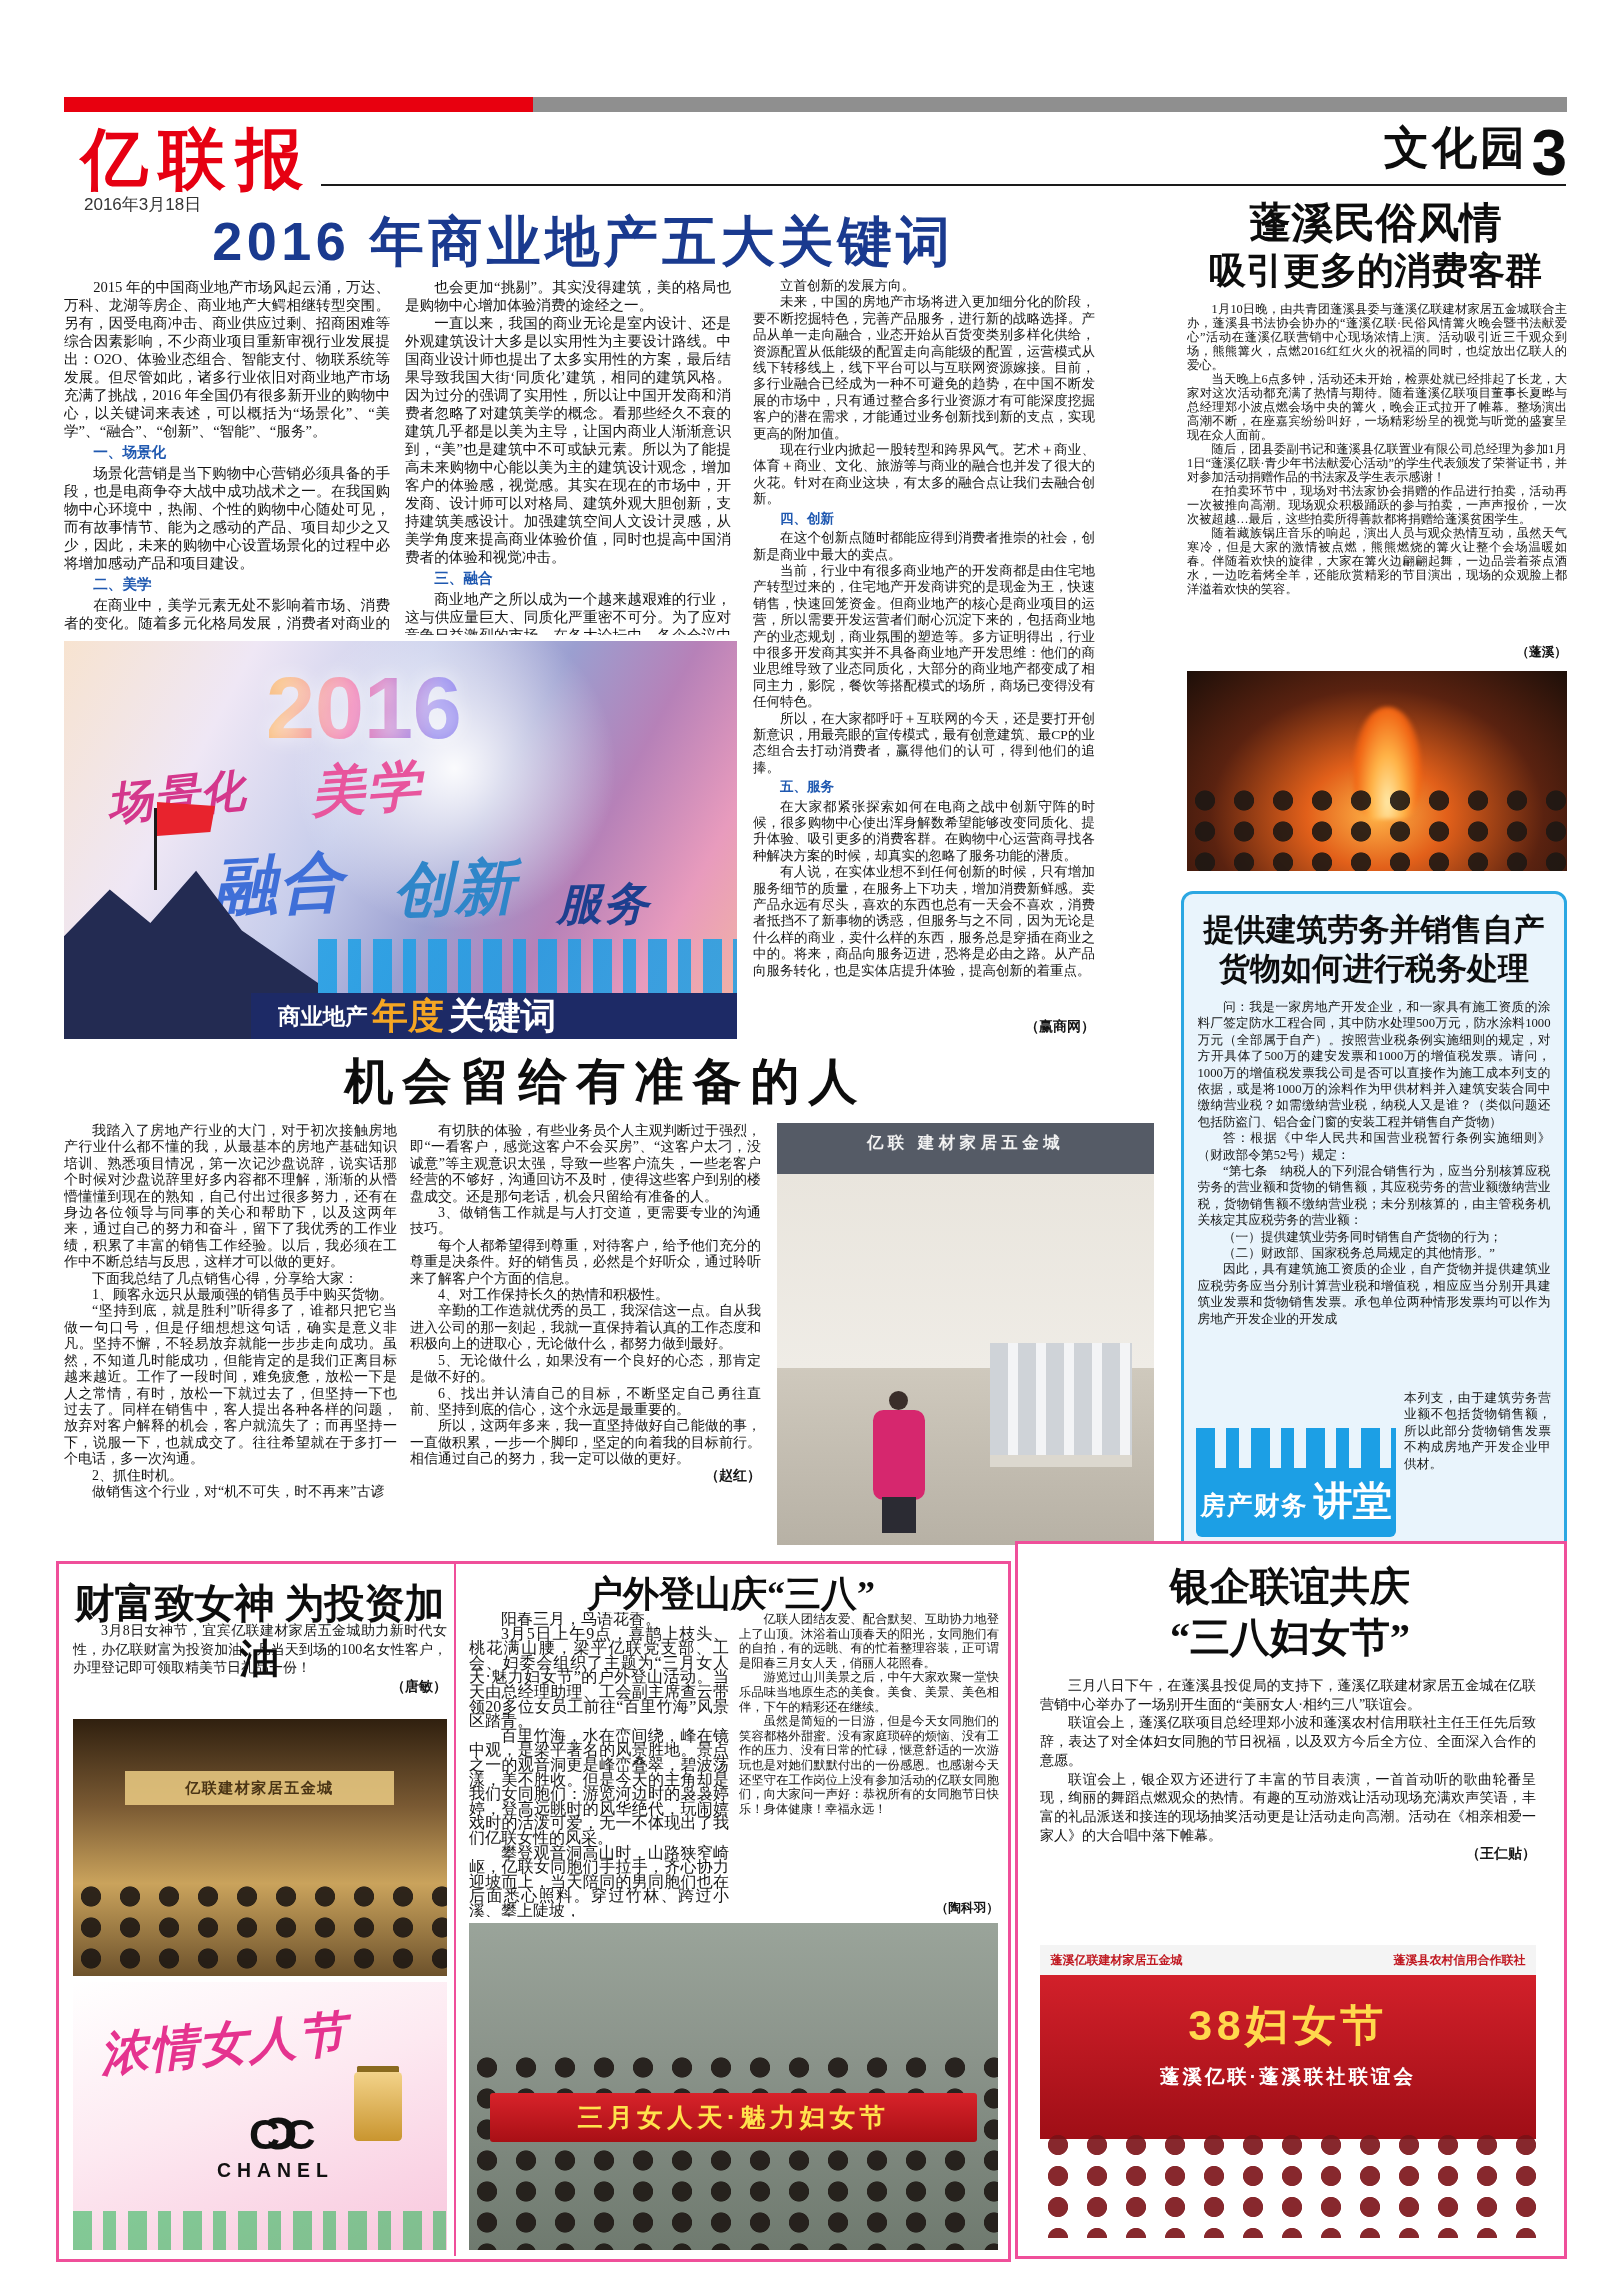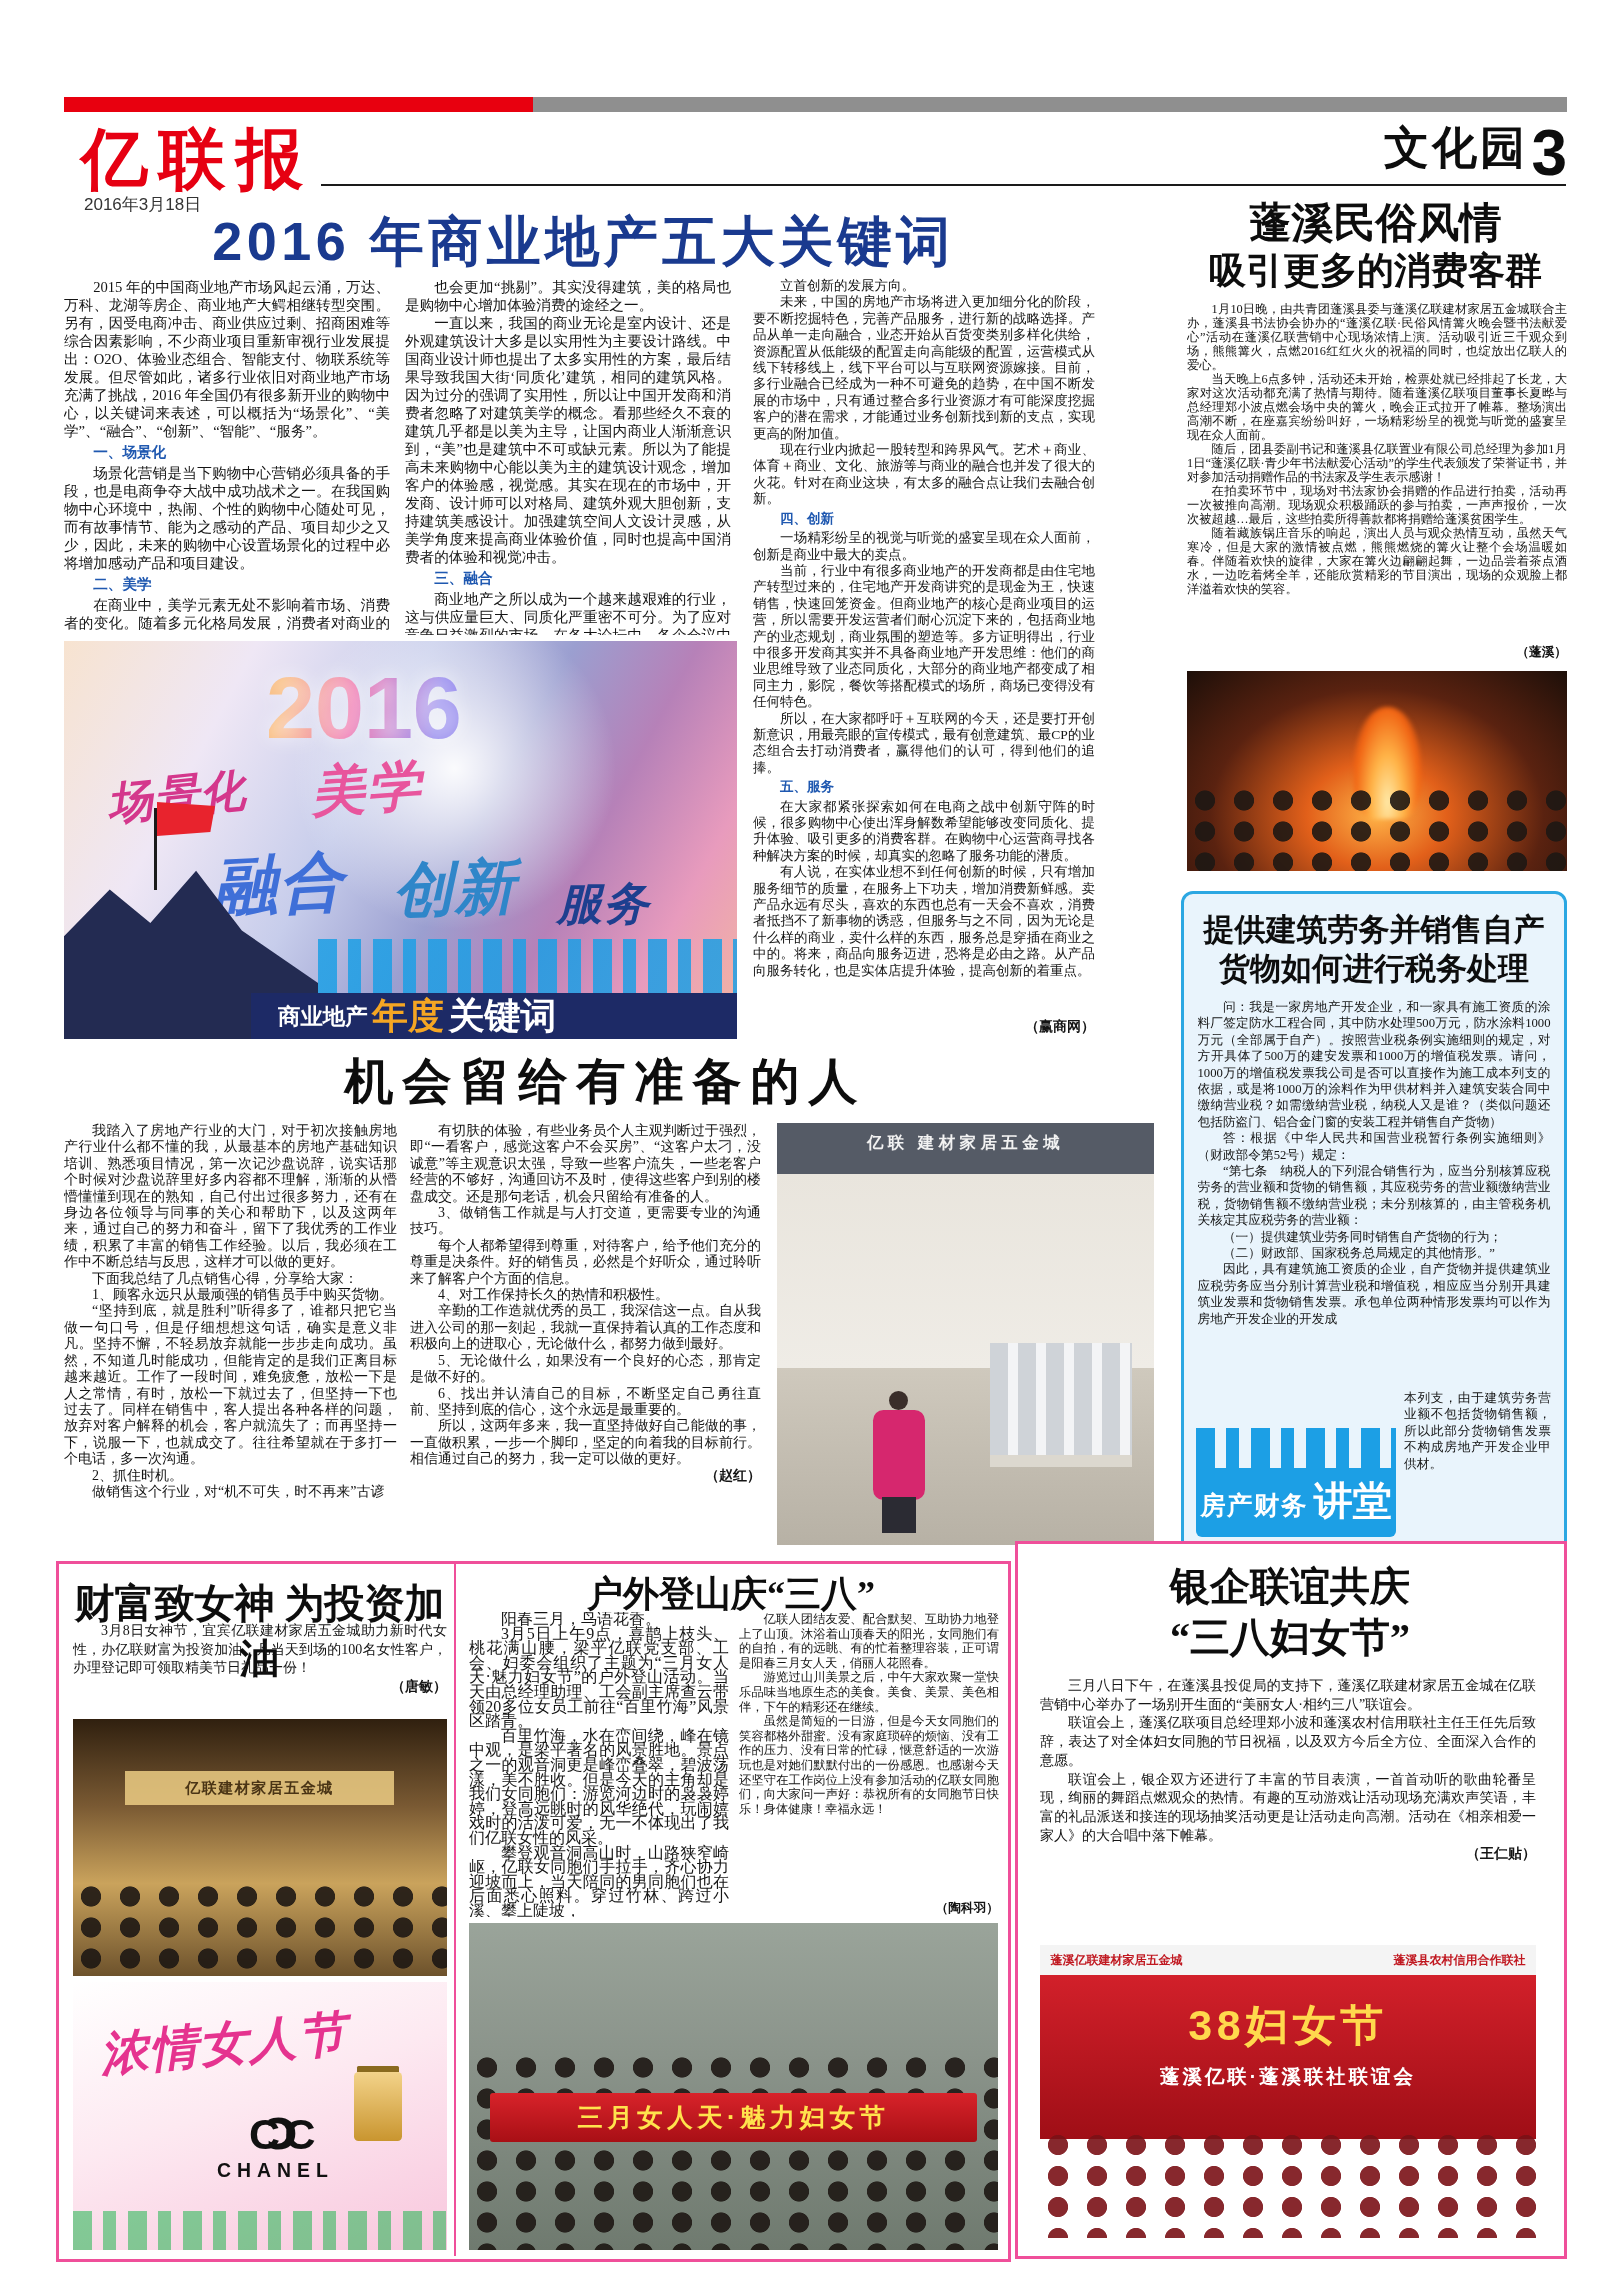--- a/index.html
+++ b/index.html
@@ -72,21 +72,21 @@
       <p class="t-p">也会更加“挑剔”。其实没得建筑，美的格局也是购物中心增加体验消费的途经之一。</p>
       <p class="t-p">一直以来，我国的商业无论是室内设计、还是外观建筑设计大多是以实用性为主要设计路线。中国商业设计师也提出了太多实用性的方案，最后结果导致我国大街‘同质化’建筑，相同的建筑风格。因为过分的强调了实用性，所以让中国开发商和消费者忽略了对建筑美学的概念。看那些经久不衰的建筑几乎都是以美为主导，让国内商业人渐渐意识到，“美”也是建筑中不可或缺元素。所以为了能提高未来购物中心能以美为主的建筑设计观念，增加客户的体验感，视觉感。其实在现在的市场中，开发商、设计师可以对格局、建筑外观大胆创新，支持建筑美感设计。加强建筑空间人文设计灵感，从美学角度来提高商业体验价值，同时也提高中国消费者的体验和视觉冲击。</p>
       <p class="t-h">三、融合</p>
       <p class="t-p">商业地产之所以成为一个越来越艰难的行业，这与供应量巨大、同质化严重密不可分。为了应对竞争日益激烈的市场，在各大论坛中，各个会议中都有人提出把不同产业的价值点与地产进行融合，通过模式转变，建</p>
     </div>
   <div class="abs jbody" style="left:753px;top:278px;width:342px;height:740px;font-size:13.5px;line-height:16.4px;">
       <p class="t-p">立首创新的发展方向。</p>
       <p class="t-p">未来，中国的房地产市场将进入更加细分化的阶段，要不断挖掘特色，完善产品服务，进行新的战略选择。产品从单一走向融合，业态开始从百货变类别多样化供给，资源配置从低能级的配置走向高能级的配置，运营模式从线下转移线上，线下平台可以与互联网资源嫁接。目前，多行业融合已经成为一种不可避免的趋势，在中国不断发展的市场中，只有通过整合多行业资源才有可能深度挖掘客户的潜在需求，才能通过业务创新找到新的支点，实现更高的附加值。</p>
       <p class="t-p">现在行业内掀起一股转型和跨界风气。艺术＋商业、体育＋商业、文化、旅游等与商业的融合也并发了很大的火花。针对在商业这块，有太多的融合点让我们去融合创新。</p>
       <p class="t-h">四、创新</p>
-      <p class="t-p">一场精彩纷呈的视觉与听觉的盛宴呈现在众人面前，创新是商业中最大的卖点。</p>
+      <p class="t-p">在这个创新点随时都能应得到消费者推崇的社会，创新是商业中最大的卖点。</p>
       <p class="t-p">当前，行业中有很多商业地产的开发商都是由住宅地产转型过来的，住宅地产开发商讲究的是现金为王，快速销售，快速回笼资金。但商业地产的核心是商业项目的运营，所以需要开发运营者们耐心沉淀下来的，包括商业地产的业态规划，商业氛围的塑造等。多方证明得出，行业中很多开发商其实并不具备商业地产开发思维：他们的商业思维导致了业态同质化，大部分的商业地产都变成了相同主力，影院，餐饮等搭配模式的场所，商场已变得没有任何特色。</p>
       <p class="t-p">所以，在大家都呼吁＋互联网的今天，还是要打开创新意识，用最亮眼的宣传模式，最有创意建筑、最CP的业态组合去打动消费者，赢得他们的认可，得到他们的追捧。</p>
       <p class="t-h">五、服务</p>
       <p class="t-p">在大家都紧张探索如何在电商之战中创新守阵的时候，很多购物中心使出浑身解数希望能够改变同质化、提升体验、吸引更多的消费客群。在购物中心运营商寻找各种解决方案的时候，却真实的忽略了服务功能的潜质。</p>
       <p class="t-p">有人说，在实体业想不到任何创新的时候，只有增加服务细节的质量，在服务上下功夫，增加消费新鲜感。卖产品永远有尽头，喜欢的东西也总有一天会不喜欢，消费者抵挡不了新事物的诱惑，但服务与之不同，因为无论是什么样的商业，卖什么样的东西，服务总是穿插在商业之中的。将来，商品向服务迈进，恐将是必由之路。从产品向服务转化，也是实体店提升体验，提高创新的着重点。</p>
     </div>
   <div class="abs byline" style="left:753px;top:1018px;width:342px;font-size:14px;">（赢商网）</div>
 
   <div class="photo" style="left:64px;top:641px;width:673px;height:398px;
        background:

